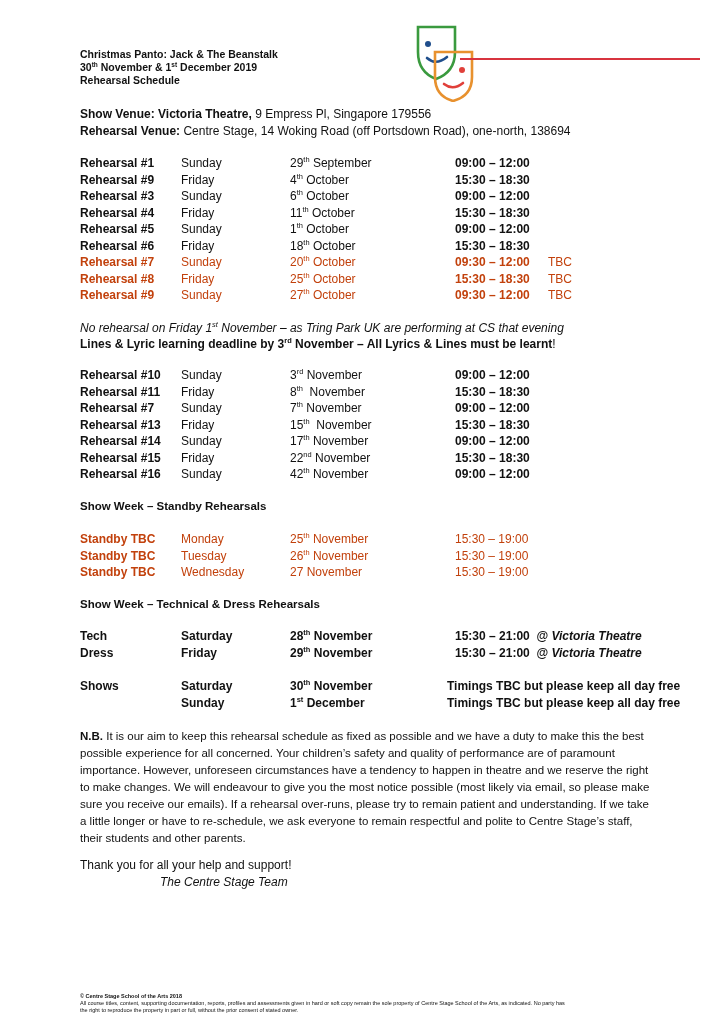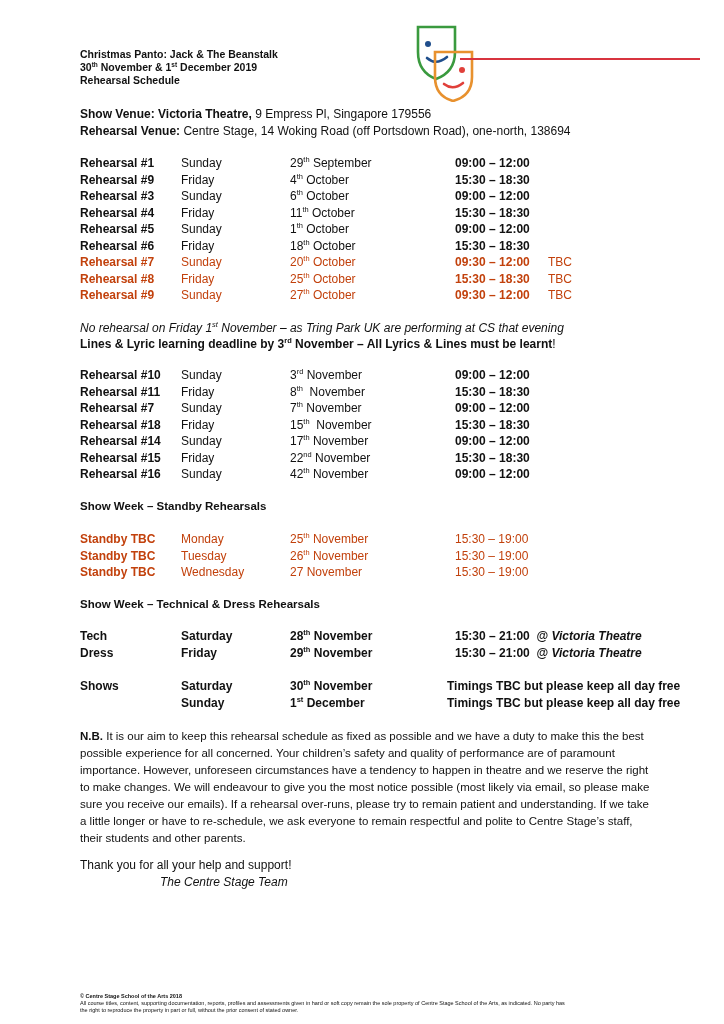--- a/index.html
+++ b/index.html
@@ -127,21 +127,21 @@
       <span class="c3"><span style="position:static">8</span><sup>th</sup><span style="position:static; white-space:pre">  November</span></span>
       <span class="c4 bold-time" style="white-space:pre;">15:30 – 18:30</span>
     </div>
     <div class="row" style="top:33px;">
       <span class="c1">Rehearsal #7</span>
       <span class="c2">Sunday</span>
       <span class="c3"><span style="position:static">7</span><sup>th</sup><span style="position:static; white-space:pre"> November</span></span>
       <span class="c4 bold-time" style="white-space:pre;">09:00 – 12:00</span>
     </div>
     <div class="row" style="top:49.5px;">
-      <span class="c1">Rehearsal #18</span>
+      <span class="c1">Rehearsal #13</span>
       <span class="c2">Friday</span>
       <span class="c3"><span style="position:static">15</span><sup>th</sup><span style="position:static; white-space:pre">  November</span></span>
       <span class="c4 bold-time" style="white-space:pre;">15:30 – 18:30</span>
     </div>
     <div class="row" style="top:66px;">
       <span class="c1">Rehearsal #14</span>
       <span class="c2">Sunday</span>
       <span class="c3"><span style="position:static">17</span><sup>th</sup><span style="position:static; white-space:pre"> November</span></span>
       <span class="c4 bold-time" style="white-space:pre;">09:00 – 12:00</span>
     </div>

